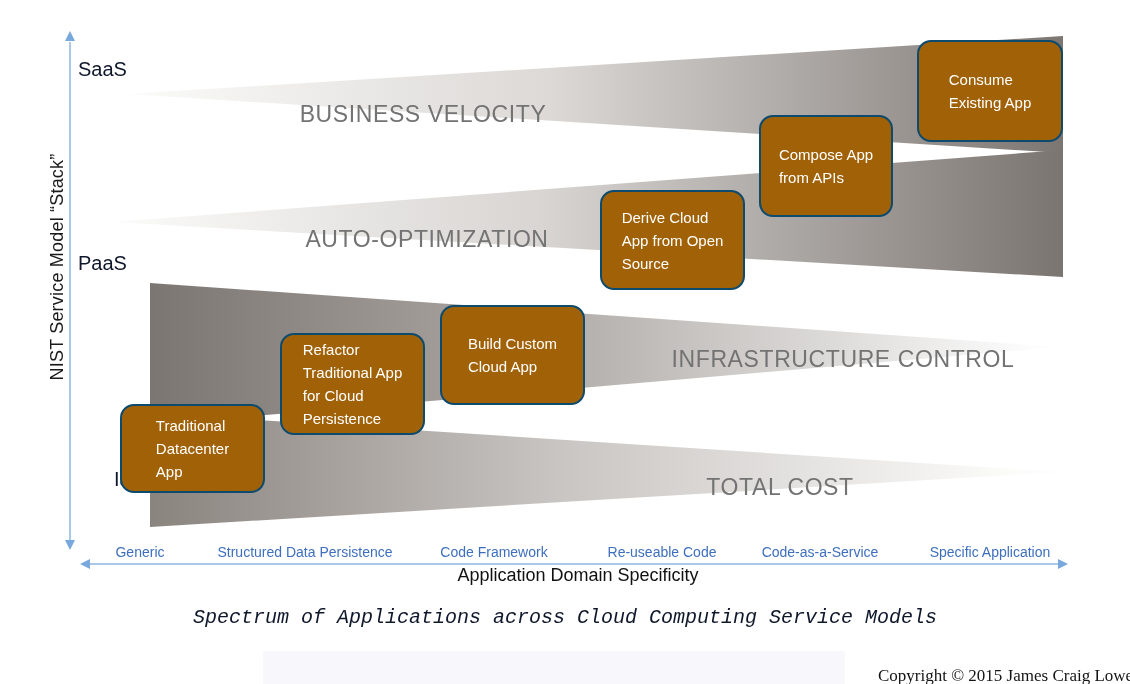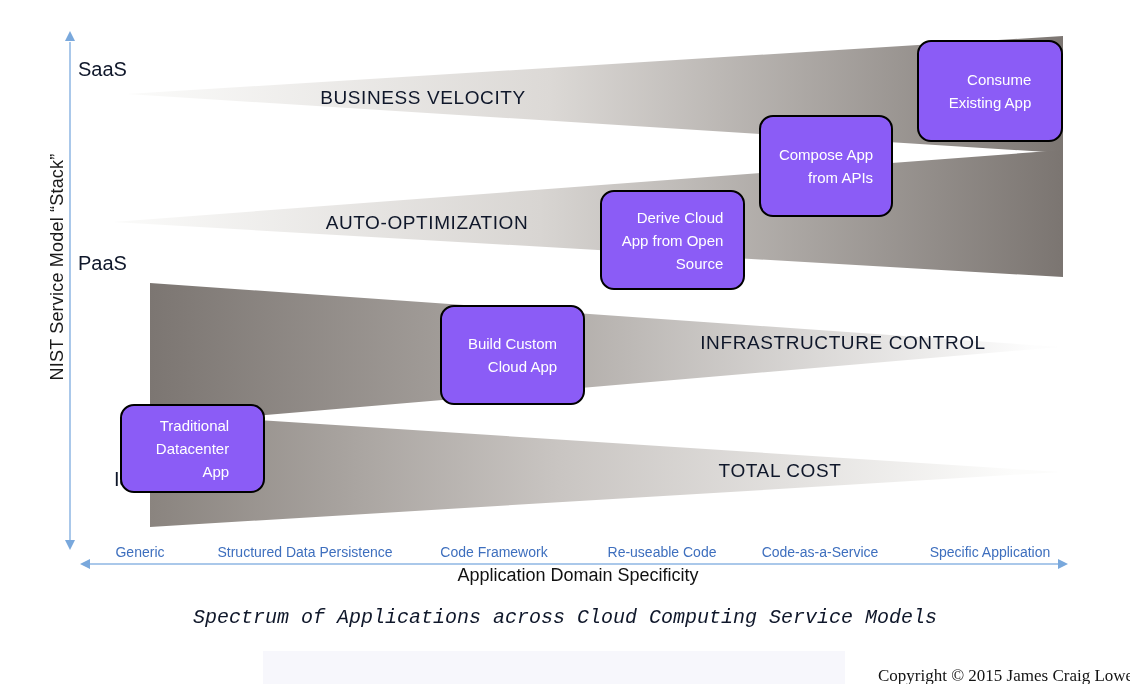--- a/index.html
+++ b/index.html
@@ -49,32 +49,32 @@
     clip-path:polygon(0 0,100% 64px,0 142px);
     background:linear-gradient(90deg,#7c7672 0%,#aaa5a1 40%,#fdfdfd 97%);
   }
   .wedge.w4{
     left:150px;top:413px;width:910px;height:115px;
     clip-path:polygon(0 0,100% 59px,0 114px);
     background:linear-gradient(90deg,#8a847f 0%,#c9c5c2 45%,#fcfcfb 95%);
   }
   .wedge-label{
     position:absolute;z-index:2;transform:translate(-50%,-50%);
-    font-size:19px;color:#0f172a;letter-spacing:.6px;white-space:nowrap;
+    font-size:23px;color:#737373;letter-spacing:.6px;white-space:nowrap;margin-top:16px;
   }
   .wl1{left:423px;top:98px;}
   .wl2{left:427px;top:223px;text-align:right;}
   .wl3{left:843px;top:343px;}
   .wl4{left:780px;top:471px;}
   
   .app-box{
     position:absolute;z-index:3;
-    background:#8b5cf6;border:2px solid #000000;border-radius:14px;
+    background:#a16207;border:2px solid #0c4a6e;border-radius:14px;
     display:flex;align-items:center;justify-content:center;
-    color:#ffffff;font-size:15px;line-height:23px;text-align:right;
+    color:#ffffff;font-size:15px;line-height:23px;text-align:left;
     white-space:pre-line;box-sizing:border-box;
   }
   .b1{left:120px;top:404px;width:145px;height:89px;}
   .b2{left:280px;top:333px;width:145px;height:102px;}
   .b3{left:440px;top:261px;width:145px;height:100px;margin-top:44px;}
   .b4{left:600px;top:190px;width:145px;height:100px;}
   .b5{left:759px;top:115px;width:134px;height:102px;}
   .b6{left:917px;top:40px;width:146px;height:102px;}
   
   .caption{
@@ -99,20 +99,24 @@
   <div class="wedge w4"></div>
 
   <div class="wedge-label wl1">BUSINESS VELOCITY</div>
   <div class="wedge-label wl2">AUTO-OPTIMIZATION</div>
   <div class="wedge-label wl3">INFRASTRUCTURE CONTROL</div>
   <div class="wedge-label wl4">TOTAL COST</div>
 
   <div class="app-box b1">Traditional
 Datacenter
 App</div>
+  <div class="app-box b2">Refactor
+Traditional App
+for Cloud
+Persistence</div>
   <div class="app-box b3">Build Custom
 Cloud App</div>
   <div class="app-box b4">Derive Cloud
 App from Open
 Source</div>
   <div class="app-box b5">Compose App
 from APIs</div>
   <div class="app-box b6">Consume
 Existing App</div>
 

